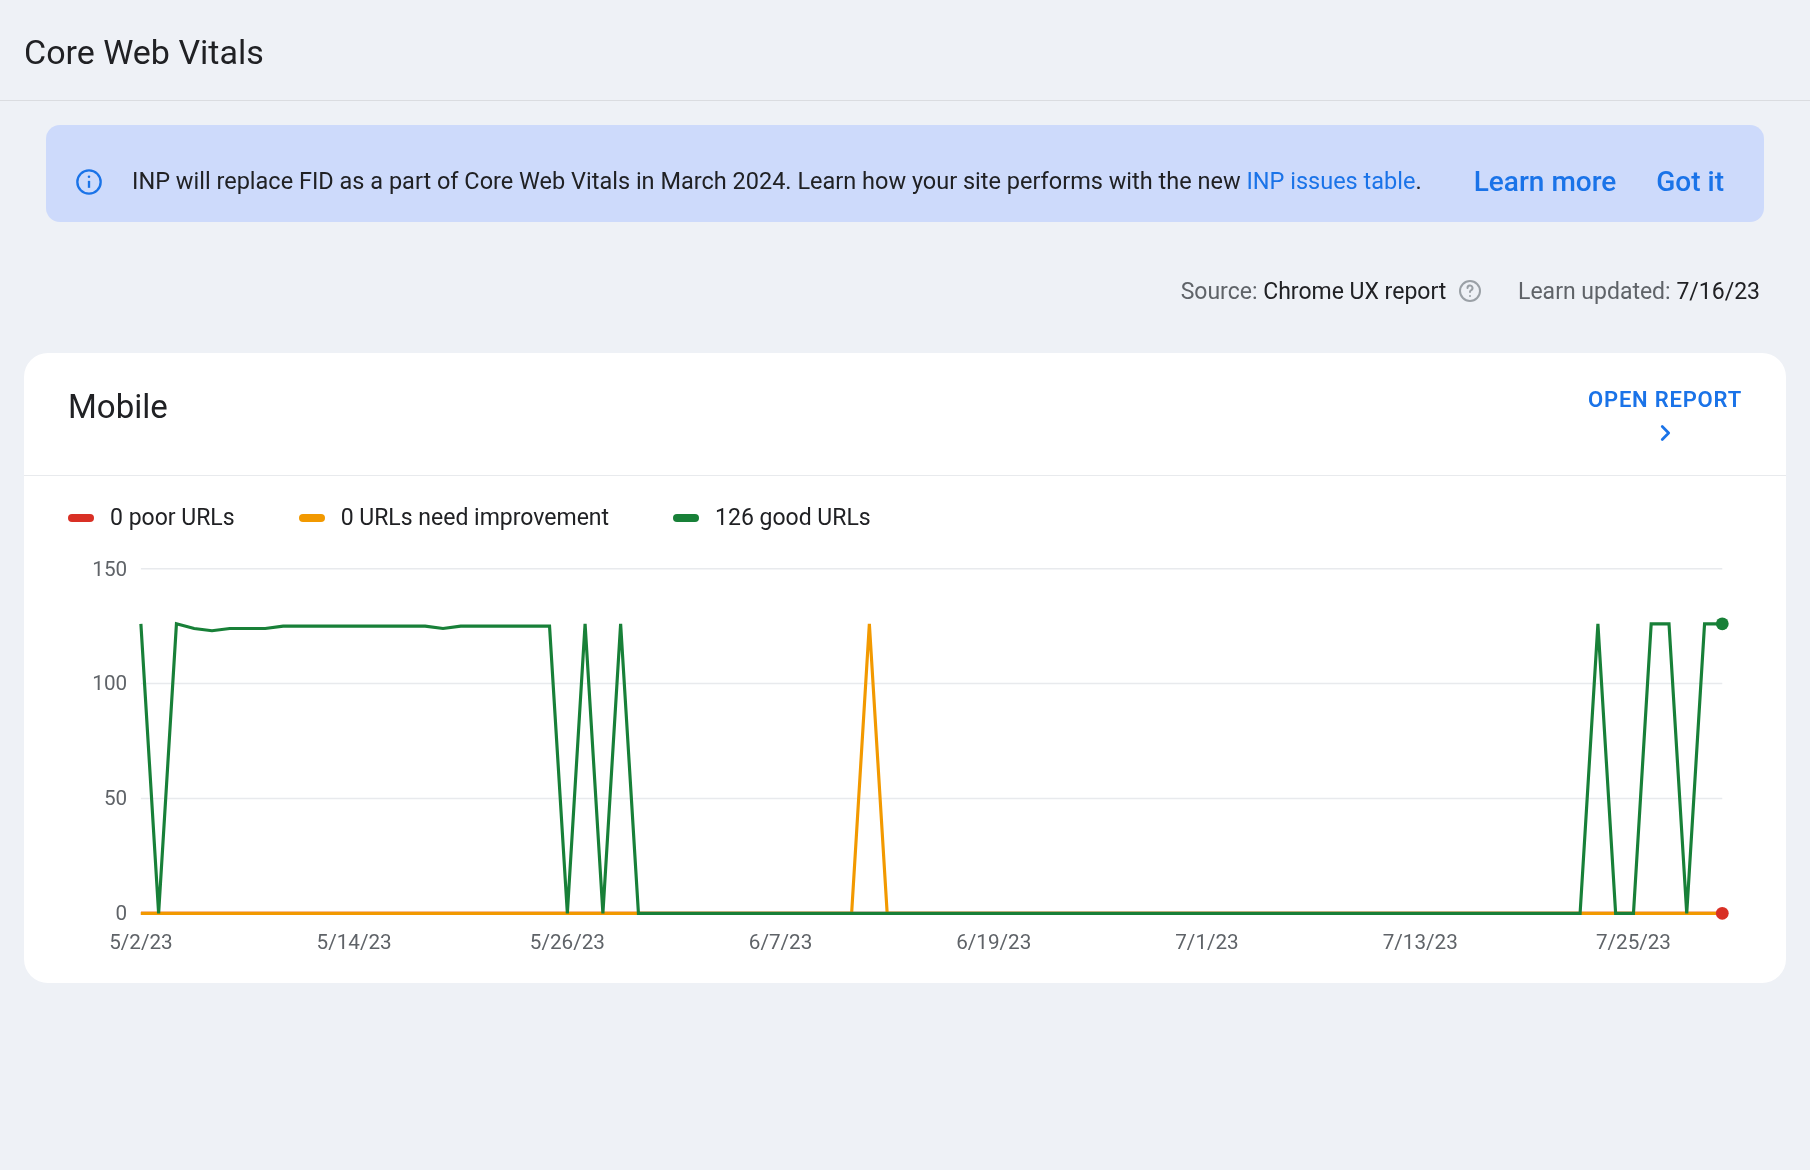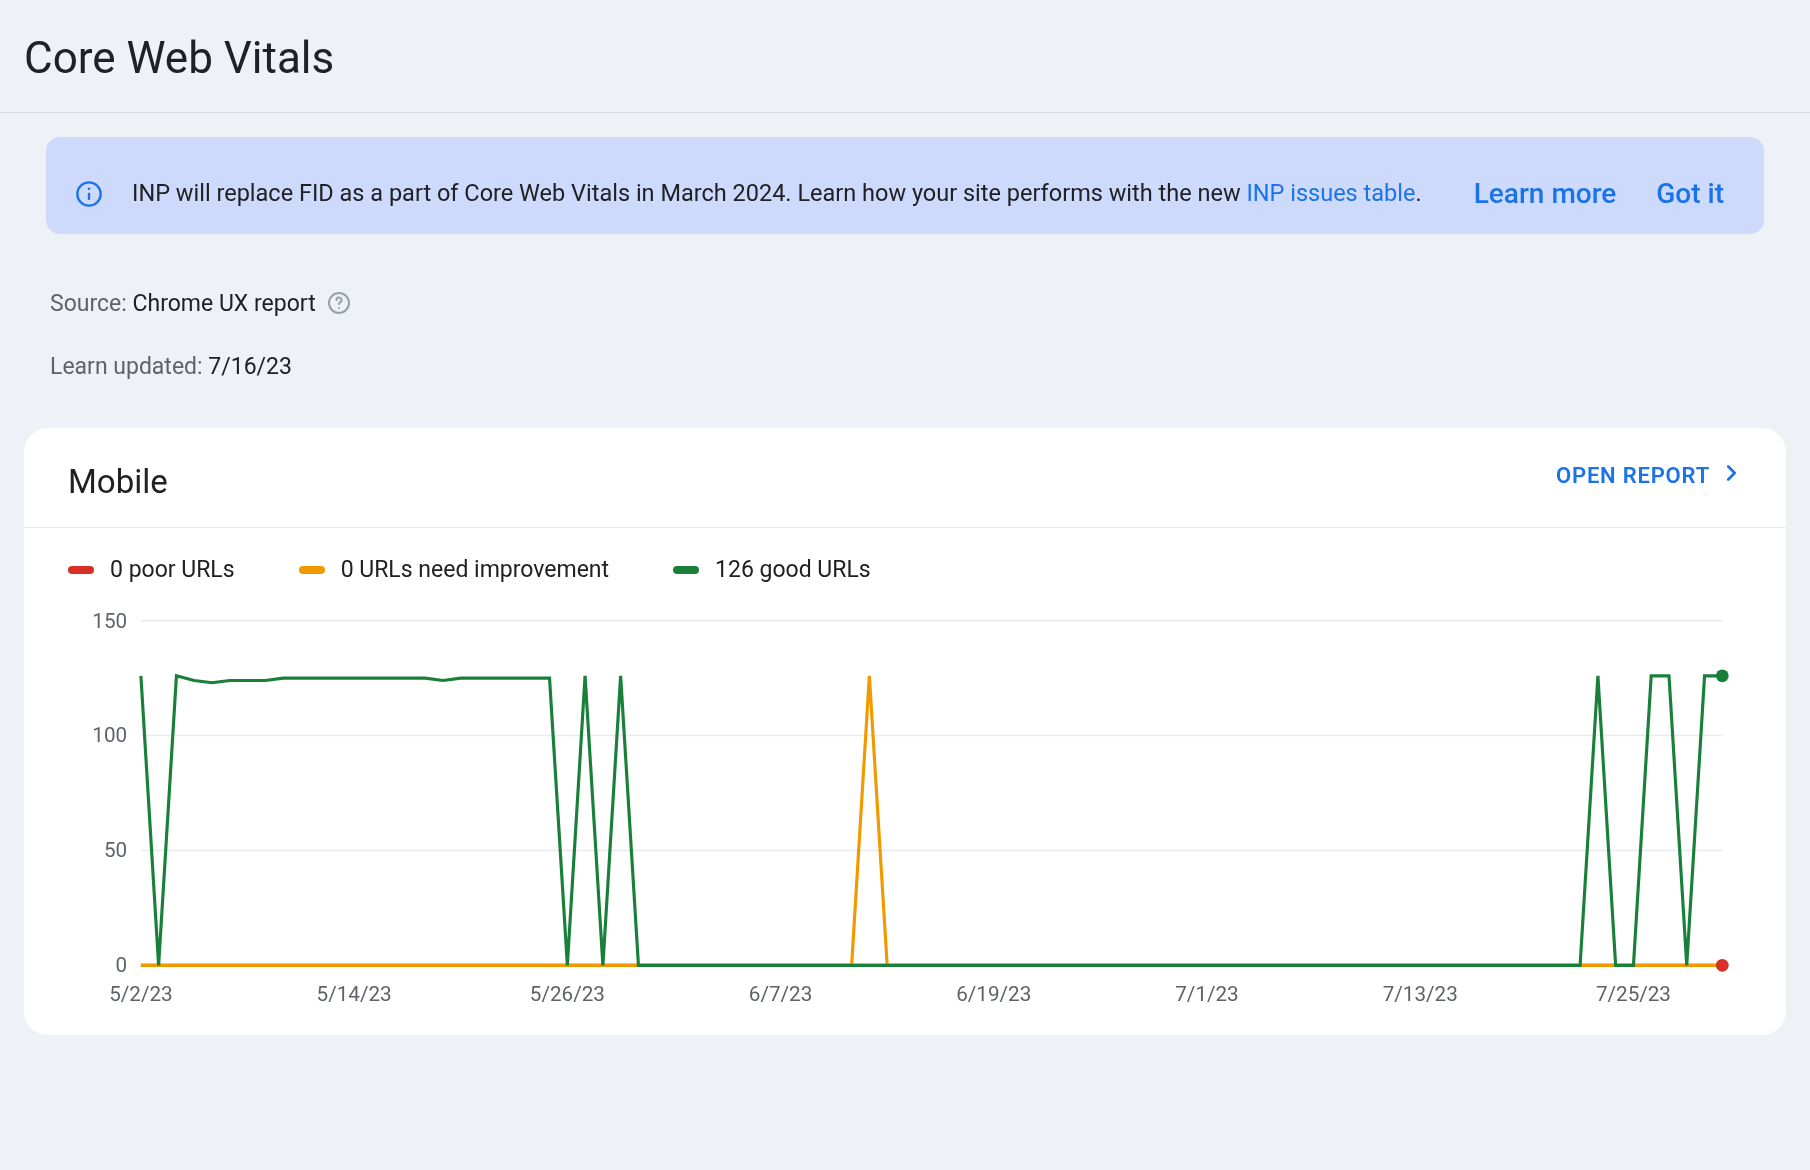--- a/index.html
+++ b/index.html
@@ -6,21 +6,21 @@
   html, body {
     font-family: "Google Sans", Roboto, -apple-system, BlinkMacSystemFont, "Segoe UI", Arial, sans-serif;
     background: #eef1f6;
     color: #202124;
     width: 1810px;
   }
   .page {
     padding: 18px 24px 40px 24px;
   }
   .page-title {
-    font-size: 44px;
+    font-size: 34px;
     font-weight: 400;
     color: #202124;
     padding: 14px 0 28px 0;
   }
   .title-divider {
     border: none;
     border-top: 1px solid #dadce0;
     margin: 0 -24px 24px -24px;
   }
   
@@ -55,21 +55,20 @@
     font-size: 28px; color: #1a73e8; font-weight: 500;
     font-family: inherit;
   }
   
   .meta-row {
     display: flex;
     justify-content: flex-end;
     gap: 36px;
     padding: 0 26px 48px 26px;
     font-size: 23px;
-    flex-direction: column;
   }
   .meta-row .label { color: #5f6368; }
   .meta-row .value { color: #202124; }
   .meta-row .help-icon {
     display: inline-flex; vertical-align: -4px; margin-left: 6px;
   }
   
   .card {
     background: #fff;
     border-radius: 24px;
@@ -87,20 +86,21 @@
     font-size: 33px;
     font-weight: 400;
     color: #202124;
   }
   .card-header .open-report {
     display: flex; align-items: center; gap: 10px;
     background: none; border: none; cursor: pointer;
     color: #1a73e8; font-size: 22px; font-weight: 600;
     letter-spacing: 0.8px;
     font-family: inherit;
+    flex-direction: column;
   }
   
   .legend {
     display: flex;
     gap: 64px;
     padding: 28px 48px 12px 44px;
     font-size: 23px;
     color: #202124;
   }
   .legend .item { display: flex; align-items: center; gap: 16px; }

